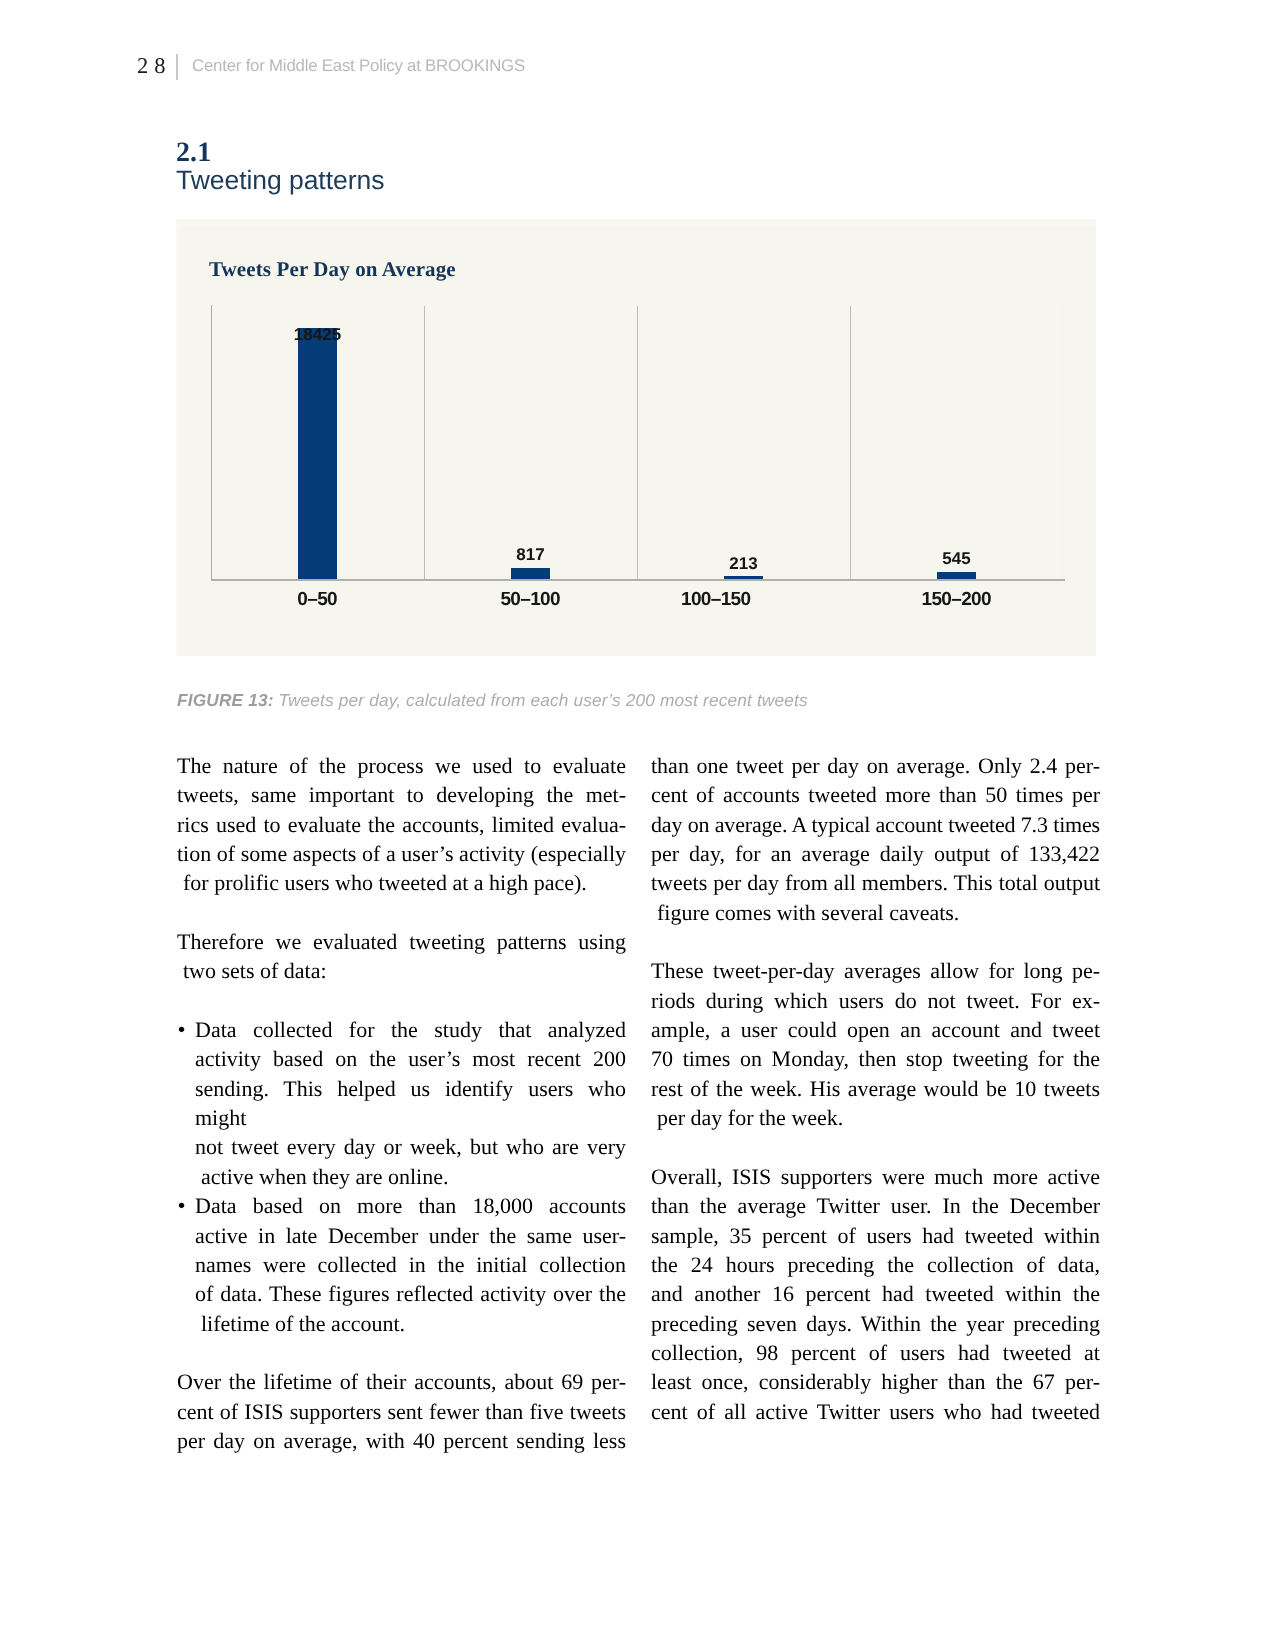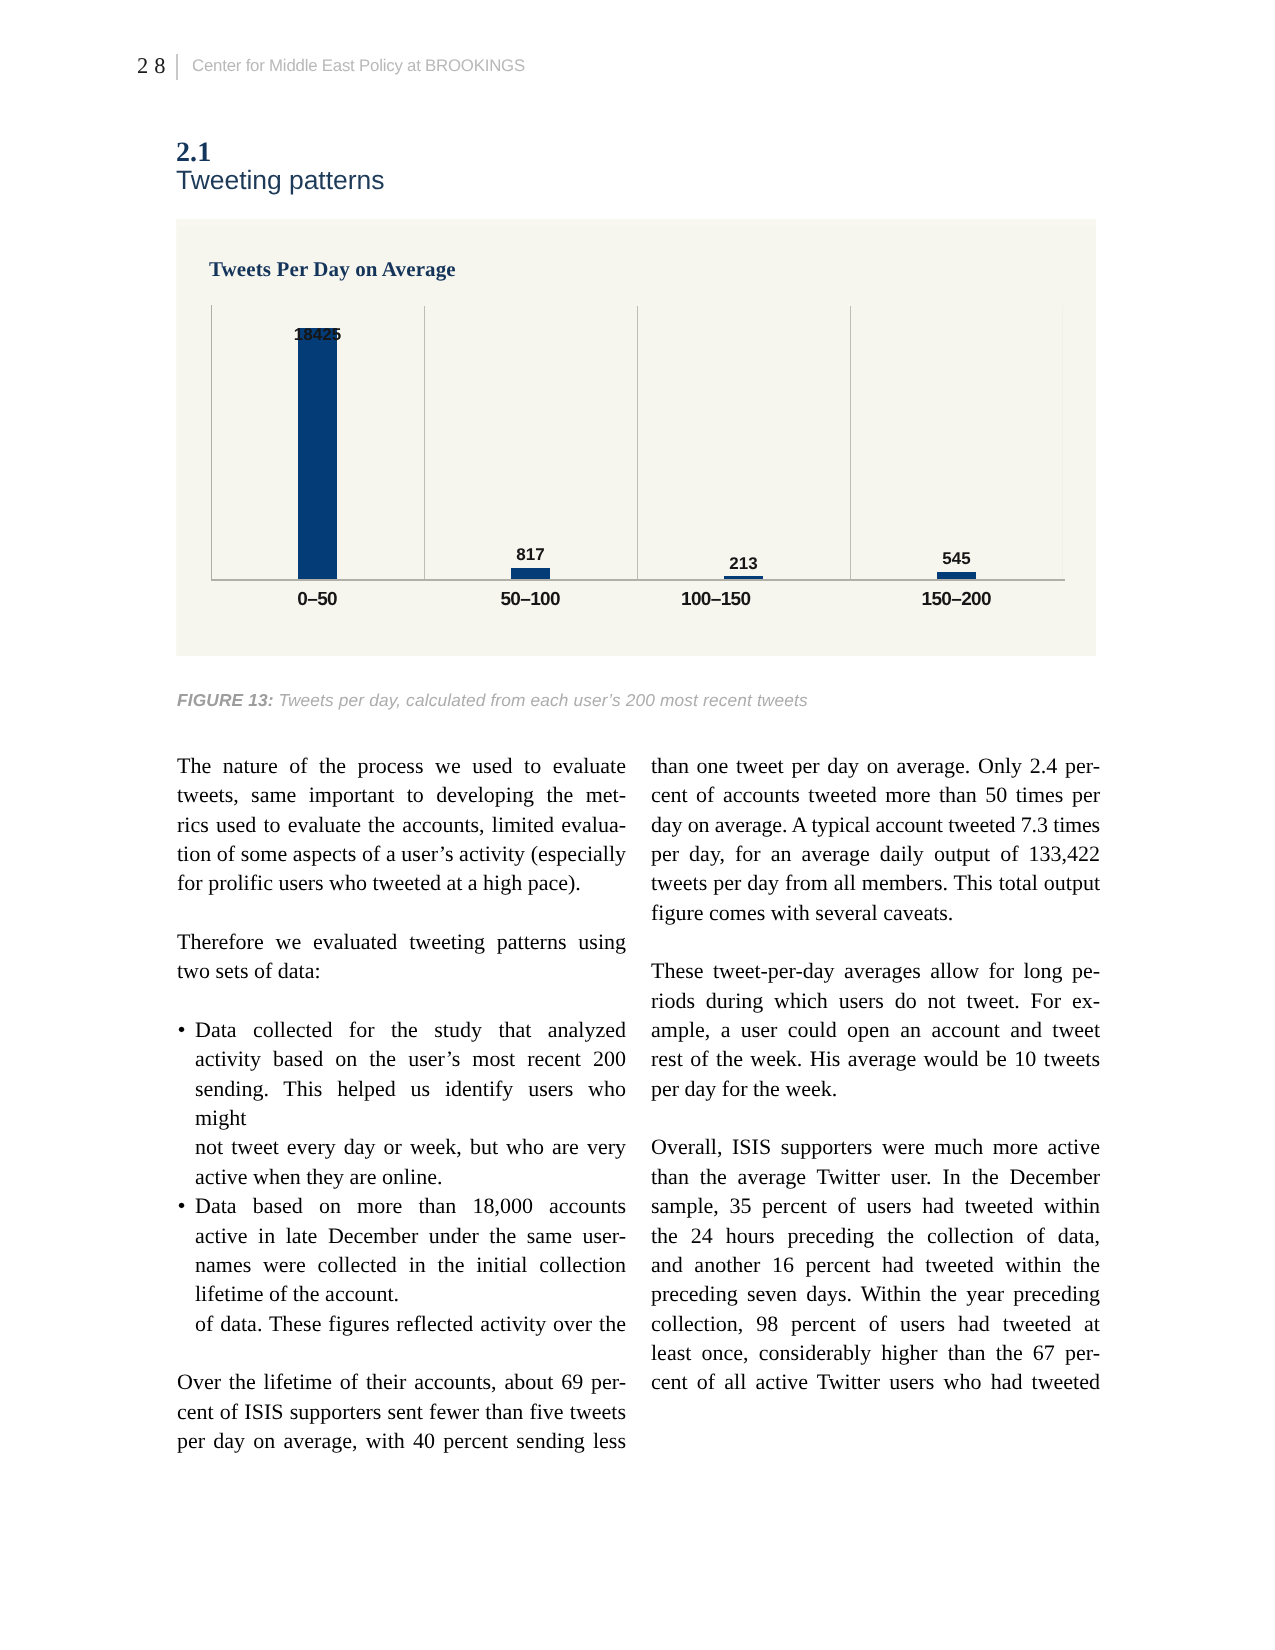--- a/index.html
+++ b/index.html
@@ -48,21 +48,21 @@
 
   
   .column{position:absolute;top:751px;width:449px;font-family:"Liberation Serif",serif;
           font-size:22px;line-height:29.35px;color:#000;}
   #column-left{left:177px;}
   #column-right{left:651px;}
   .para{margin:0;}
   .para + .para{margin-top:29.35px;}
   .bullet-item + .bullet-item{margin-top:0;}
   .tline{text-align:justify;text-align-last:justify;white-space:pre-wrap;}
-  .tline.last{text-align:left;text-align-last:left;}
+  .tline.last{text-align:left;text-align-last:left;margin-left:6px;}
   .bullet-item{position:relative;padding-left:18px;}
   .bullet-mark{position:absolute;left:0.5px;top:-0.5px;font-family:"Liberation Serif",serif;font-size:23px;line-height:29.35px;}
 </style>
 </head>
 <body>
 
 <div id="page">
 
   <div id="running-head">
     <span id="page-number">28</span>
@@ -121,42 +121,43 @@
         <div class="tline">activity based on the user’s most recent 200</div>
         <div class="tline">sending. This helped us identify users who might</div>
         <div class="tline">not tweet every day or week, but who are very</div>
         <div class="tline last">active when they are online.</div>
       </div>
       <div class="para bullet-item">
         <span class="bullet-mark">•</span>
         <div class="tline">Data based on more than 18,000 accounts</div>
         <div class="tline">active in late December under the same user-</div>
         <div class="tline">names were collected in the initial collection</div>
+        <div class="tline">of data. These figures reflected activity over the</div>
         <div class="tline last">lifetime of the account.</div>
-        <div class="tline">of data. These figures reflected activity over the</div>
       </div>
       <div class="para">
         <div class="tline">Over the lifetime of their accounts, about 69 per-</div>
         <div class="tline">cent of ISIS supporters sent fewer than five tweets</div>
         <div class="tline">per day on average, with 40 percent sending less</div>
       </div>
     </div>
   <div class="column" id="column-right">
       <div class="para">
         <div class="tline">than one tweet per day on average. Only 2.4 per-</div>
         <div class="tline">cent of accounts tweeted more than 50 times per</div>
         <div class="tline" style="letter-spacing: -0.171px;">day on average. A typical account tweeted 7.3 times</div>
         <div class="tline">per day, for an average daily output of 133,422</div>
         <div class="tline">tweets per day from all members. This total output</div>
         <div class="tline last">figure comes with several caveats.</div>
       </div>
       <div class="para">
         <div class="tline">These tweet-per-day averages allow for long pe-</div>
         <div class="tline">riods during which users do not tweet. For ex-</div>
         <div class="tline">ample, a user could open an account and tweet</div>
+        <div class="tline">70 times on Monday, then stop tweeting for the</div>
         <div class="tline">rest of the week. His average would be 10 tweets</div>
         <div class="tline last">per day for the week.</div>
       </div>
       <div class="para">
         <div class="tline">Overall, ISIS supporters were much more active</div>
         <div class="tline">than the average Twitter user. In the December</div>
         <div class="tline">sample, 35 percent of users had tweeted within</div>
         <div class="tline">the 24 hours preceding the collection of data,</div>
         <div class="tline">and another 16 percent had tweeted within the</div>
         <div class="tline">preceding seven days. Within the year preceding</div>

